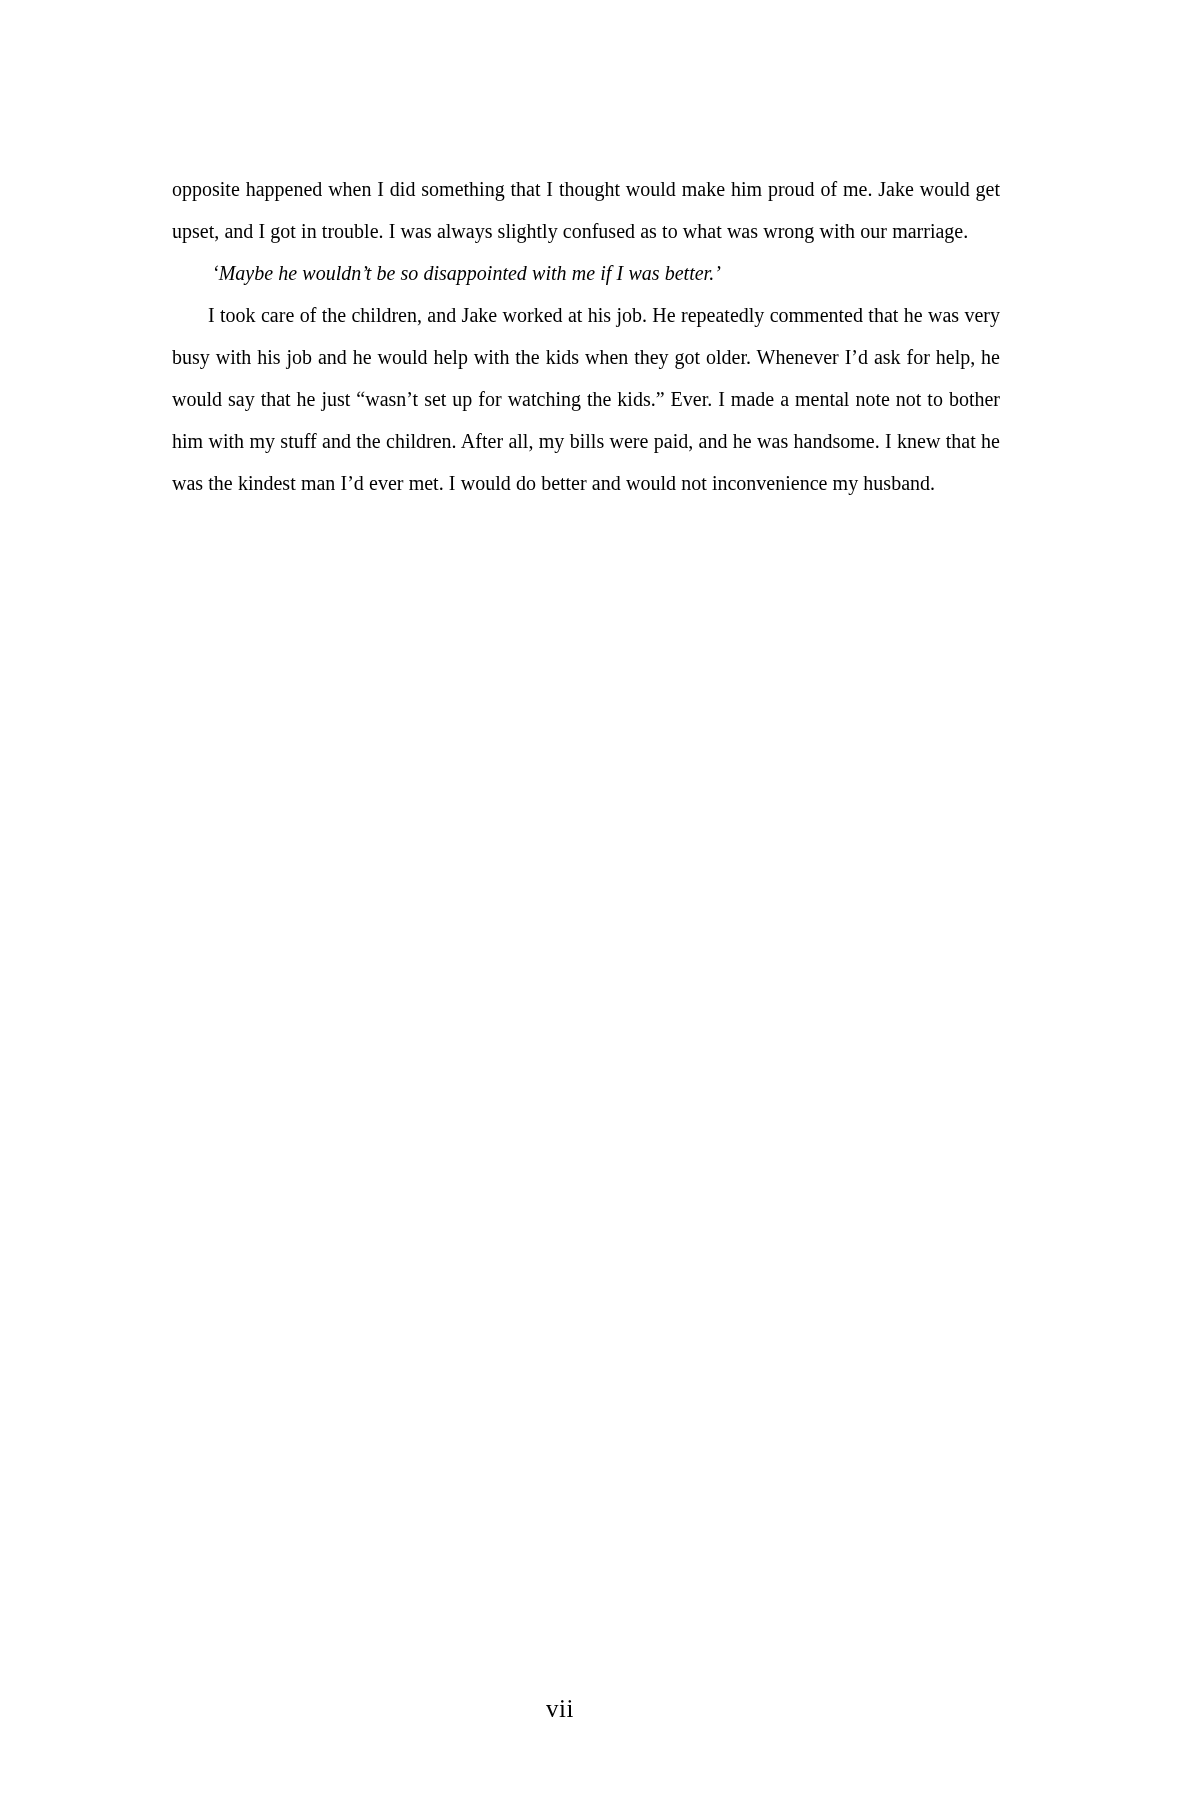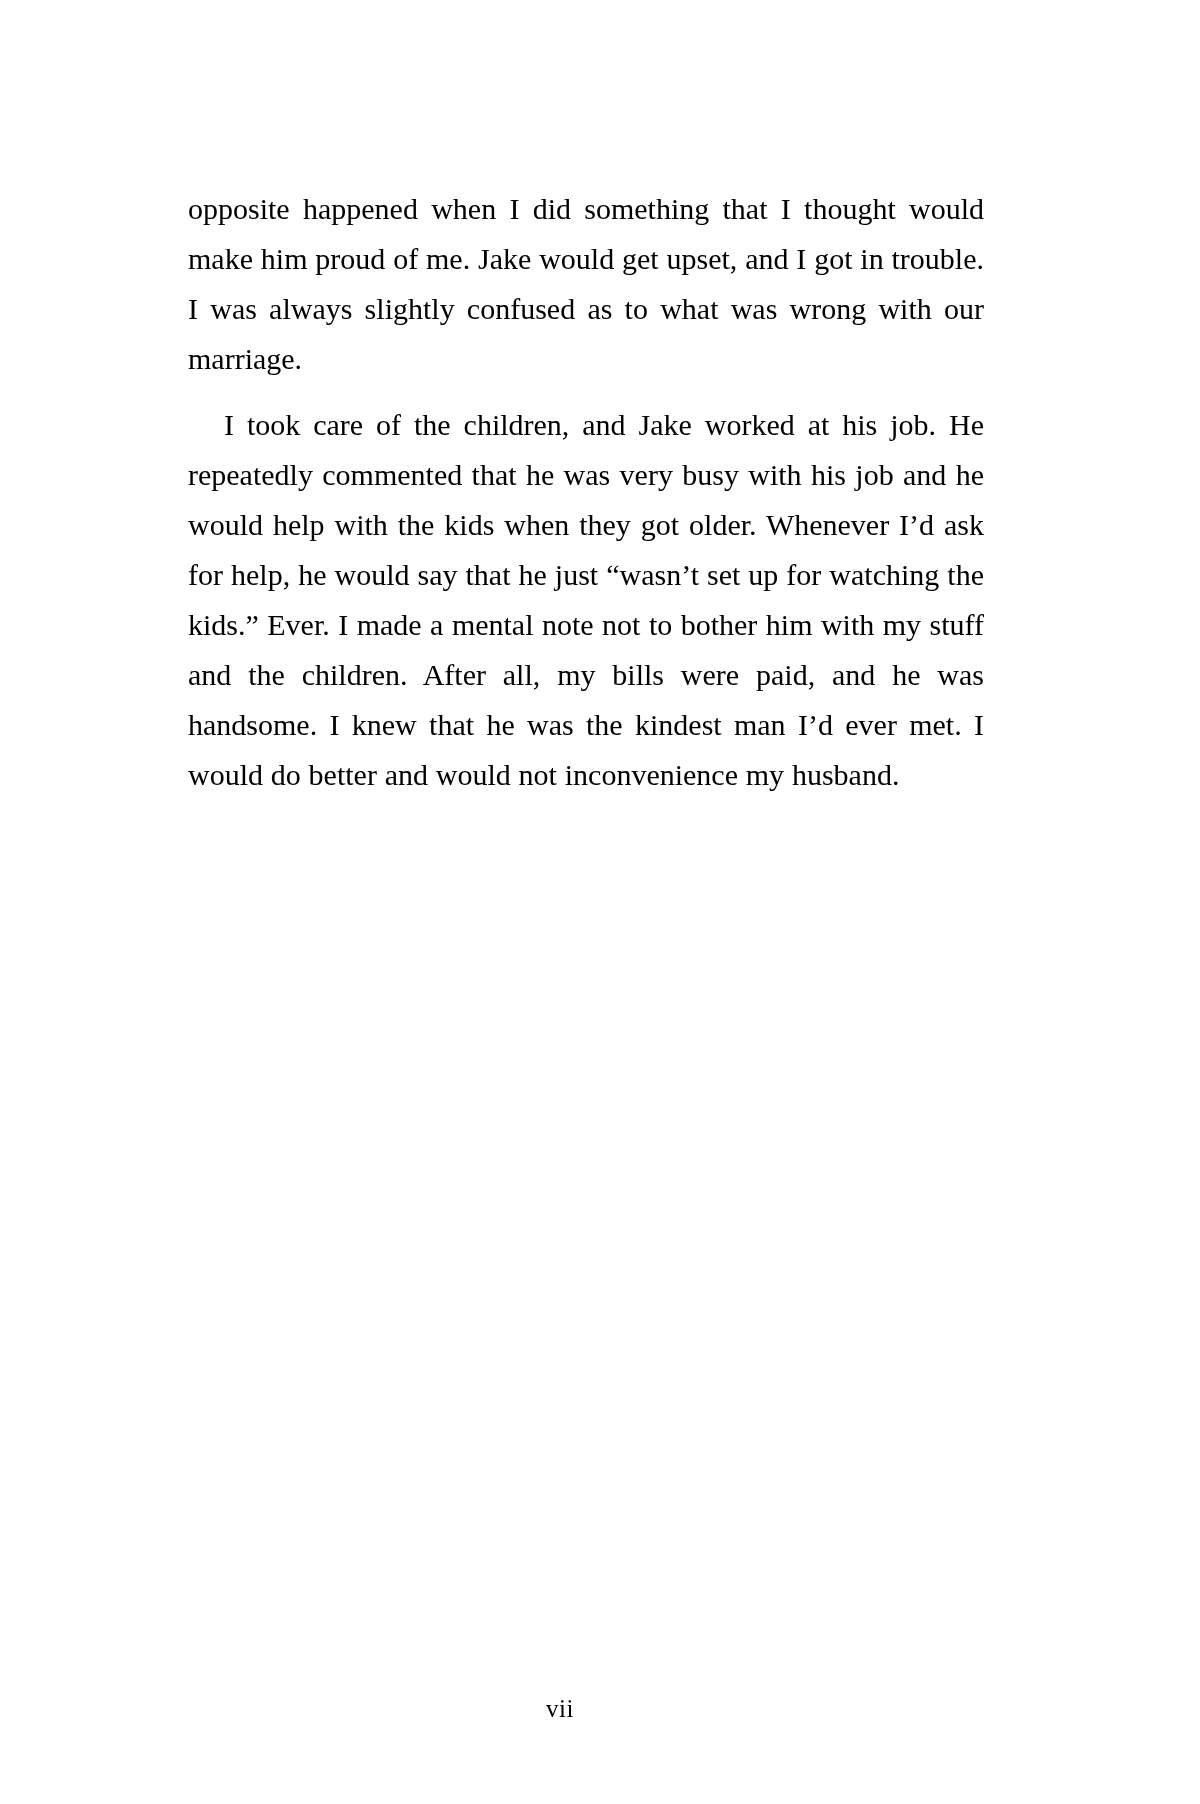--- a/index.html
+++ b/index.html
@@ -21,24 +21,24 @@
     overflow: hidden;
     box-sizing: border-box;
   }
   .text-block {
     position: absolute;
     left: 172px;
     top: 168px;
     width: 828px;
   }
   p.para {
-    margin: 16px;
+    margin: 0;
     padding: 0;
-    font-size: 30px;
-    line-height: 50px;
+    font-size: 20px;
+    line-height: 42px;
     text-align: justify;
     text-justify: inter-word;
     -webkit-hyphens: none;
     hyphens: none;
     word-spacing: 0.01em;
   }
   p.para.indent {
     text-indent: 36px;
   }
   p.para.indent-sm {
@@ -64,20 +64,21 @@
 </head>
 <body>
 
 <div class="page">
 
   <div class="text-block">
 
     <p class="para">opposite happened when I did something that I thought would make him proud of me. Jake would get upset, and I got in trouble. I was always slightly confused as to what was wrong with our marriage.</p>
 
 
+    <p class="para quote">‘Maybe he wouldn’t be so disappointed with me if I was better.’</p>
 
     <p class="para indent">
       <span>I took care of the children, and Jake worked at his job. He repeatedly commented that he was very busy with his job and he would help with the kids when they got older. Whenever I’d ask for help, he would say that he just “wasn’t set up for watching the kids.” Ever.  I made a mental note not to bother him with </span><span class="ital">my stuff</span><span> and the children. After all, my bills were paid, and he was handsome. I </span><span class="ital">knew</span><span> that he was the kindest man I’d ever met. I would do better and would not inconvenience my husband.</span>
     </p>
 
 
   </div>
 
   <div class="folio">vii</div>
 

